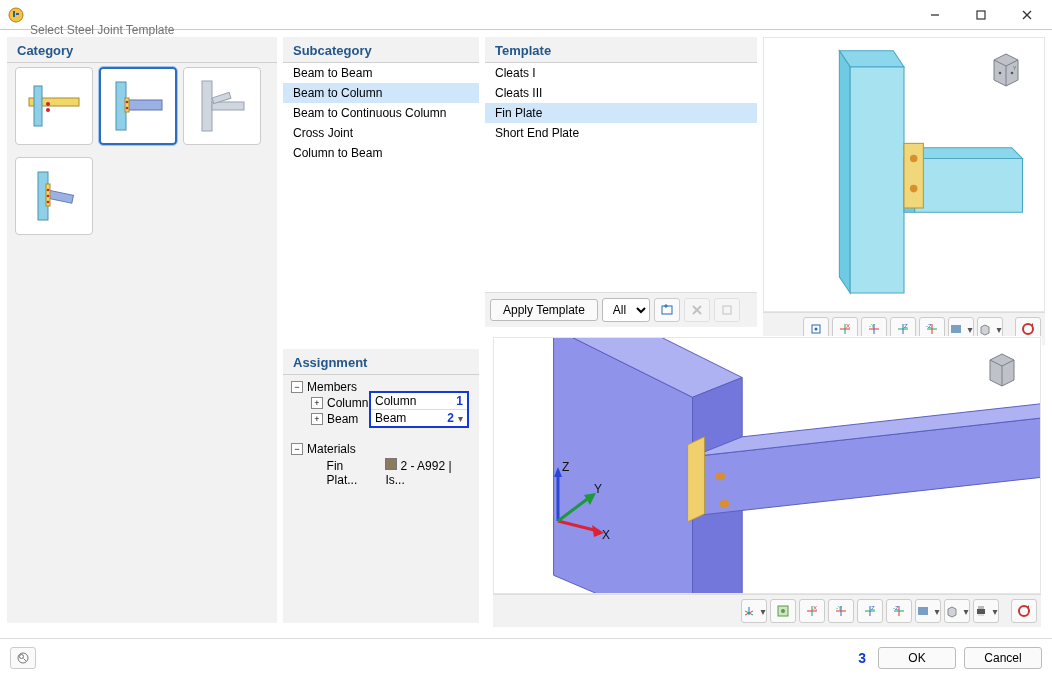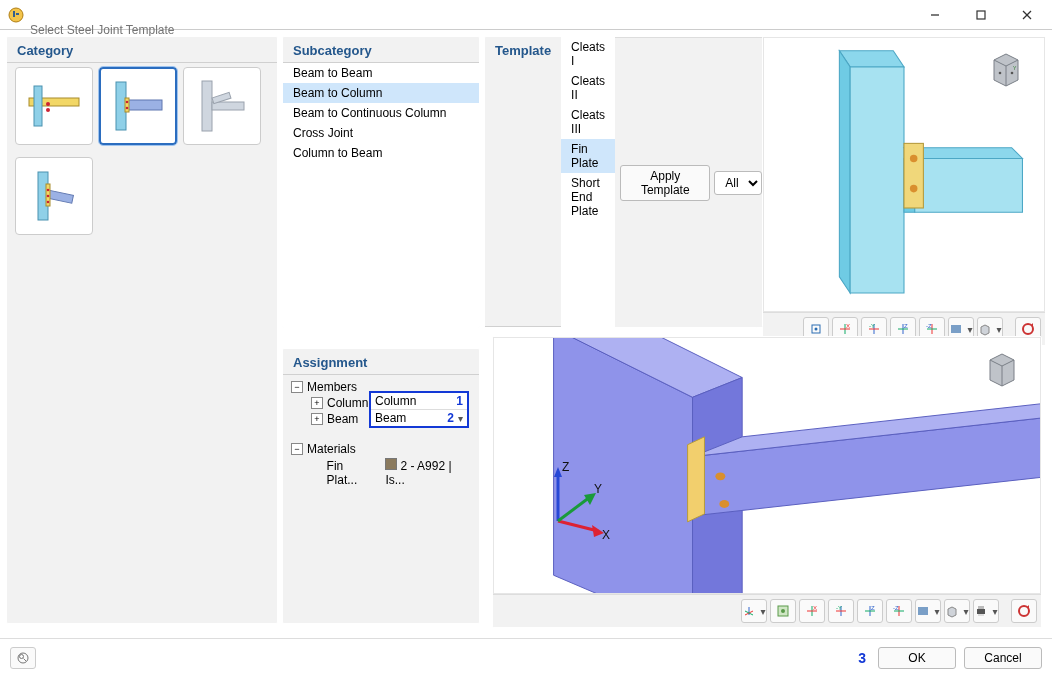--- a/index.html
+++ b/index.html
@@ -182,25 +182,24 @@
         <div class="tree-row" style="padding-left:20px">
           <span style="width:12px"></span>
           <span class="tree-label">Fin Plat...</span>
           <span style="margin-left:6px"><span class="swatch"></span><span>2 - A992 | Is...</span></span>
         </div>
       </div>
     </div>
   </div>
 
   <div class="col-template">
-    <div class="panel" style="height:292px; display:flex; flex-direction:row;">
+    <div class="panel" style="height:292px; display:flex; flex-direction:column;">
       <div class="section-title">Template</div>
       <ul class="listbox" style="flex:1">
         <li>Cleats I</li>
-        <li>Cleats II</li>
         <li>Cleats III</li>
         <li class="sel">Fin Plate</li>
         <li>Short End Plate</li>
       </ul>
       <div class="apply-row">
         <button class="btn">Apply Template</button>
         <select class="select">
           <option>All</option>
         </select>
         <div class="iconbtn">

